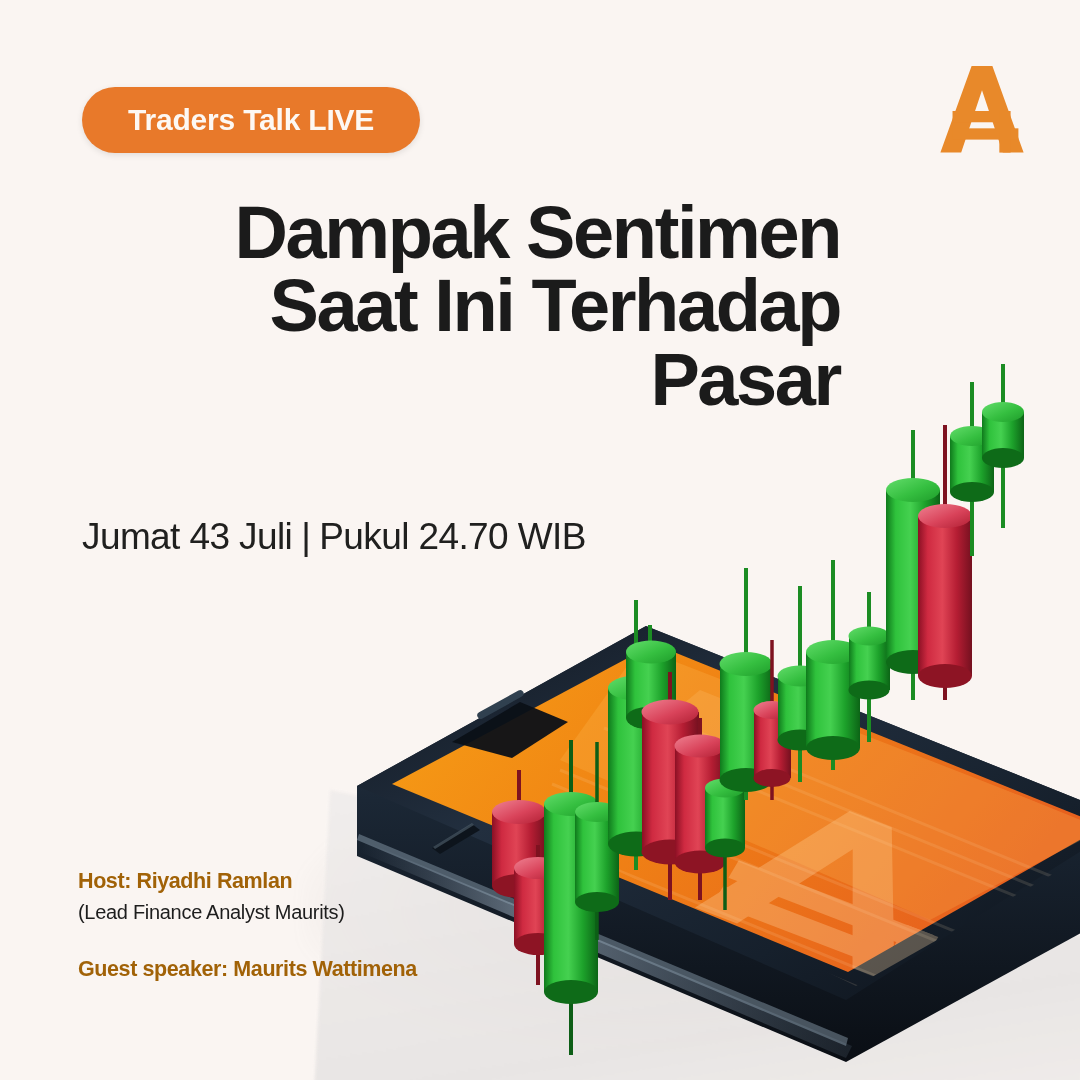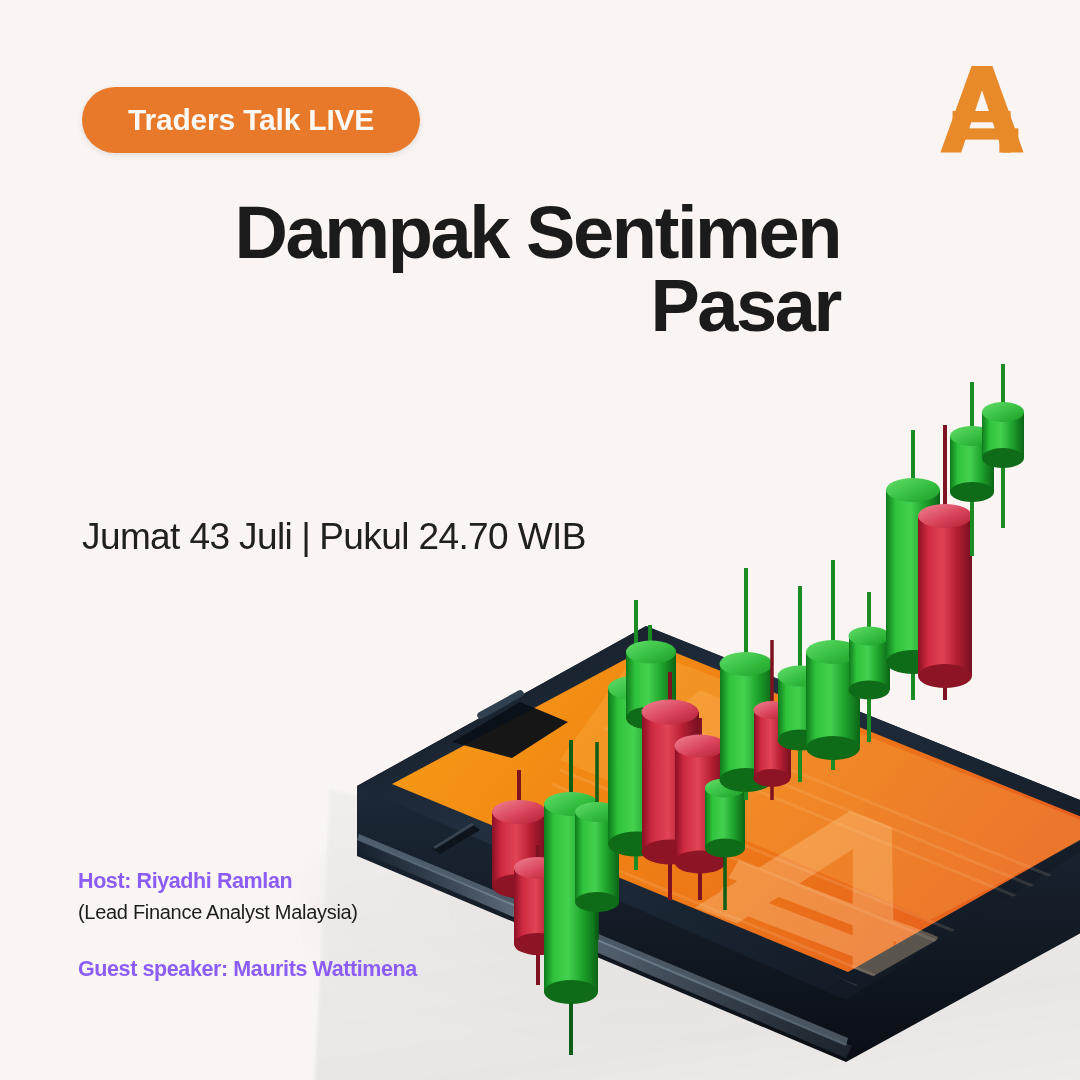--- a/index.html
+++ b/index.html
@@ -74,21 +74,21 @@
   }
   .dateline .sep{
     display:inline-block;padding:0 9px;color:#20201f;font-weight:300;
   }
 
   
   .credits{position:absolute;left:78px;top:868px;z-index:40;}
   .credit-block{margin-bottom:30px;}
   .credit-block:last-child{margin-bottom:8px;}
   .credit-name{
-    font-size:21.5px;font-weight:bold;color:#8b5cf6;
+    font-size:21.5px;font-weight:bold;color:#a16207;
     letter-spacing:-.4px;white-space:nowrap;line-height:1.28;
   }
   .credit-role{
     font-size:20px;font-weight:400;color:#1d1d1d;
     letter-spacing:-.3px;white-space:nowrap;line-height:1.35;margin-top:3px;
   }
 
   
   .illus{position:absolute;left:0;top:0;width:1080px;height:1080px;pointer-events:none;}
   .illus svg{display:block;width:1080px;height:1080px;}
@@ -346,30 +346,31 @@
       </g>
     </svg>
   </div>
 
   <div class="badge">
     <span>Traders Talk LIVE</span>
   </div>
 
   <div class="headline">
     <span class="l">Dampak Sentimen</span>
+    <span class="l">Saat Ini Terhadap</span>
     <span class="l">Pasar</span>
   </div>
 
   <div class="dateline">
     <span>Jumat 43 Juli</span><span class="sep">|</span><span>Pukul 24.70 WIB</span>
   </div>
 
   <div class="credits">
     <div class="credit-block">
       <div class="credit-name">Host: Riyadhi Ramlan</div>
-      <div class="credit-role">(Lead Finance Analyst Malaysia)</div>
+      <div class="credit-role">(Lead Finance Analyst Maurits)</div>
     </div>
     <div class="credit-block">
       <div class="credit-name">Guest speaker: Maurits Wattimena</div>
     </div>
   </div>
 
 </div>
 
 </body></html>

